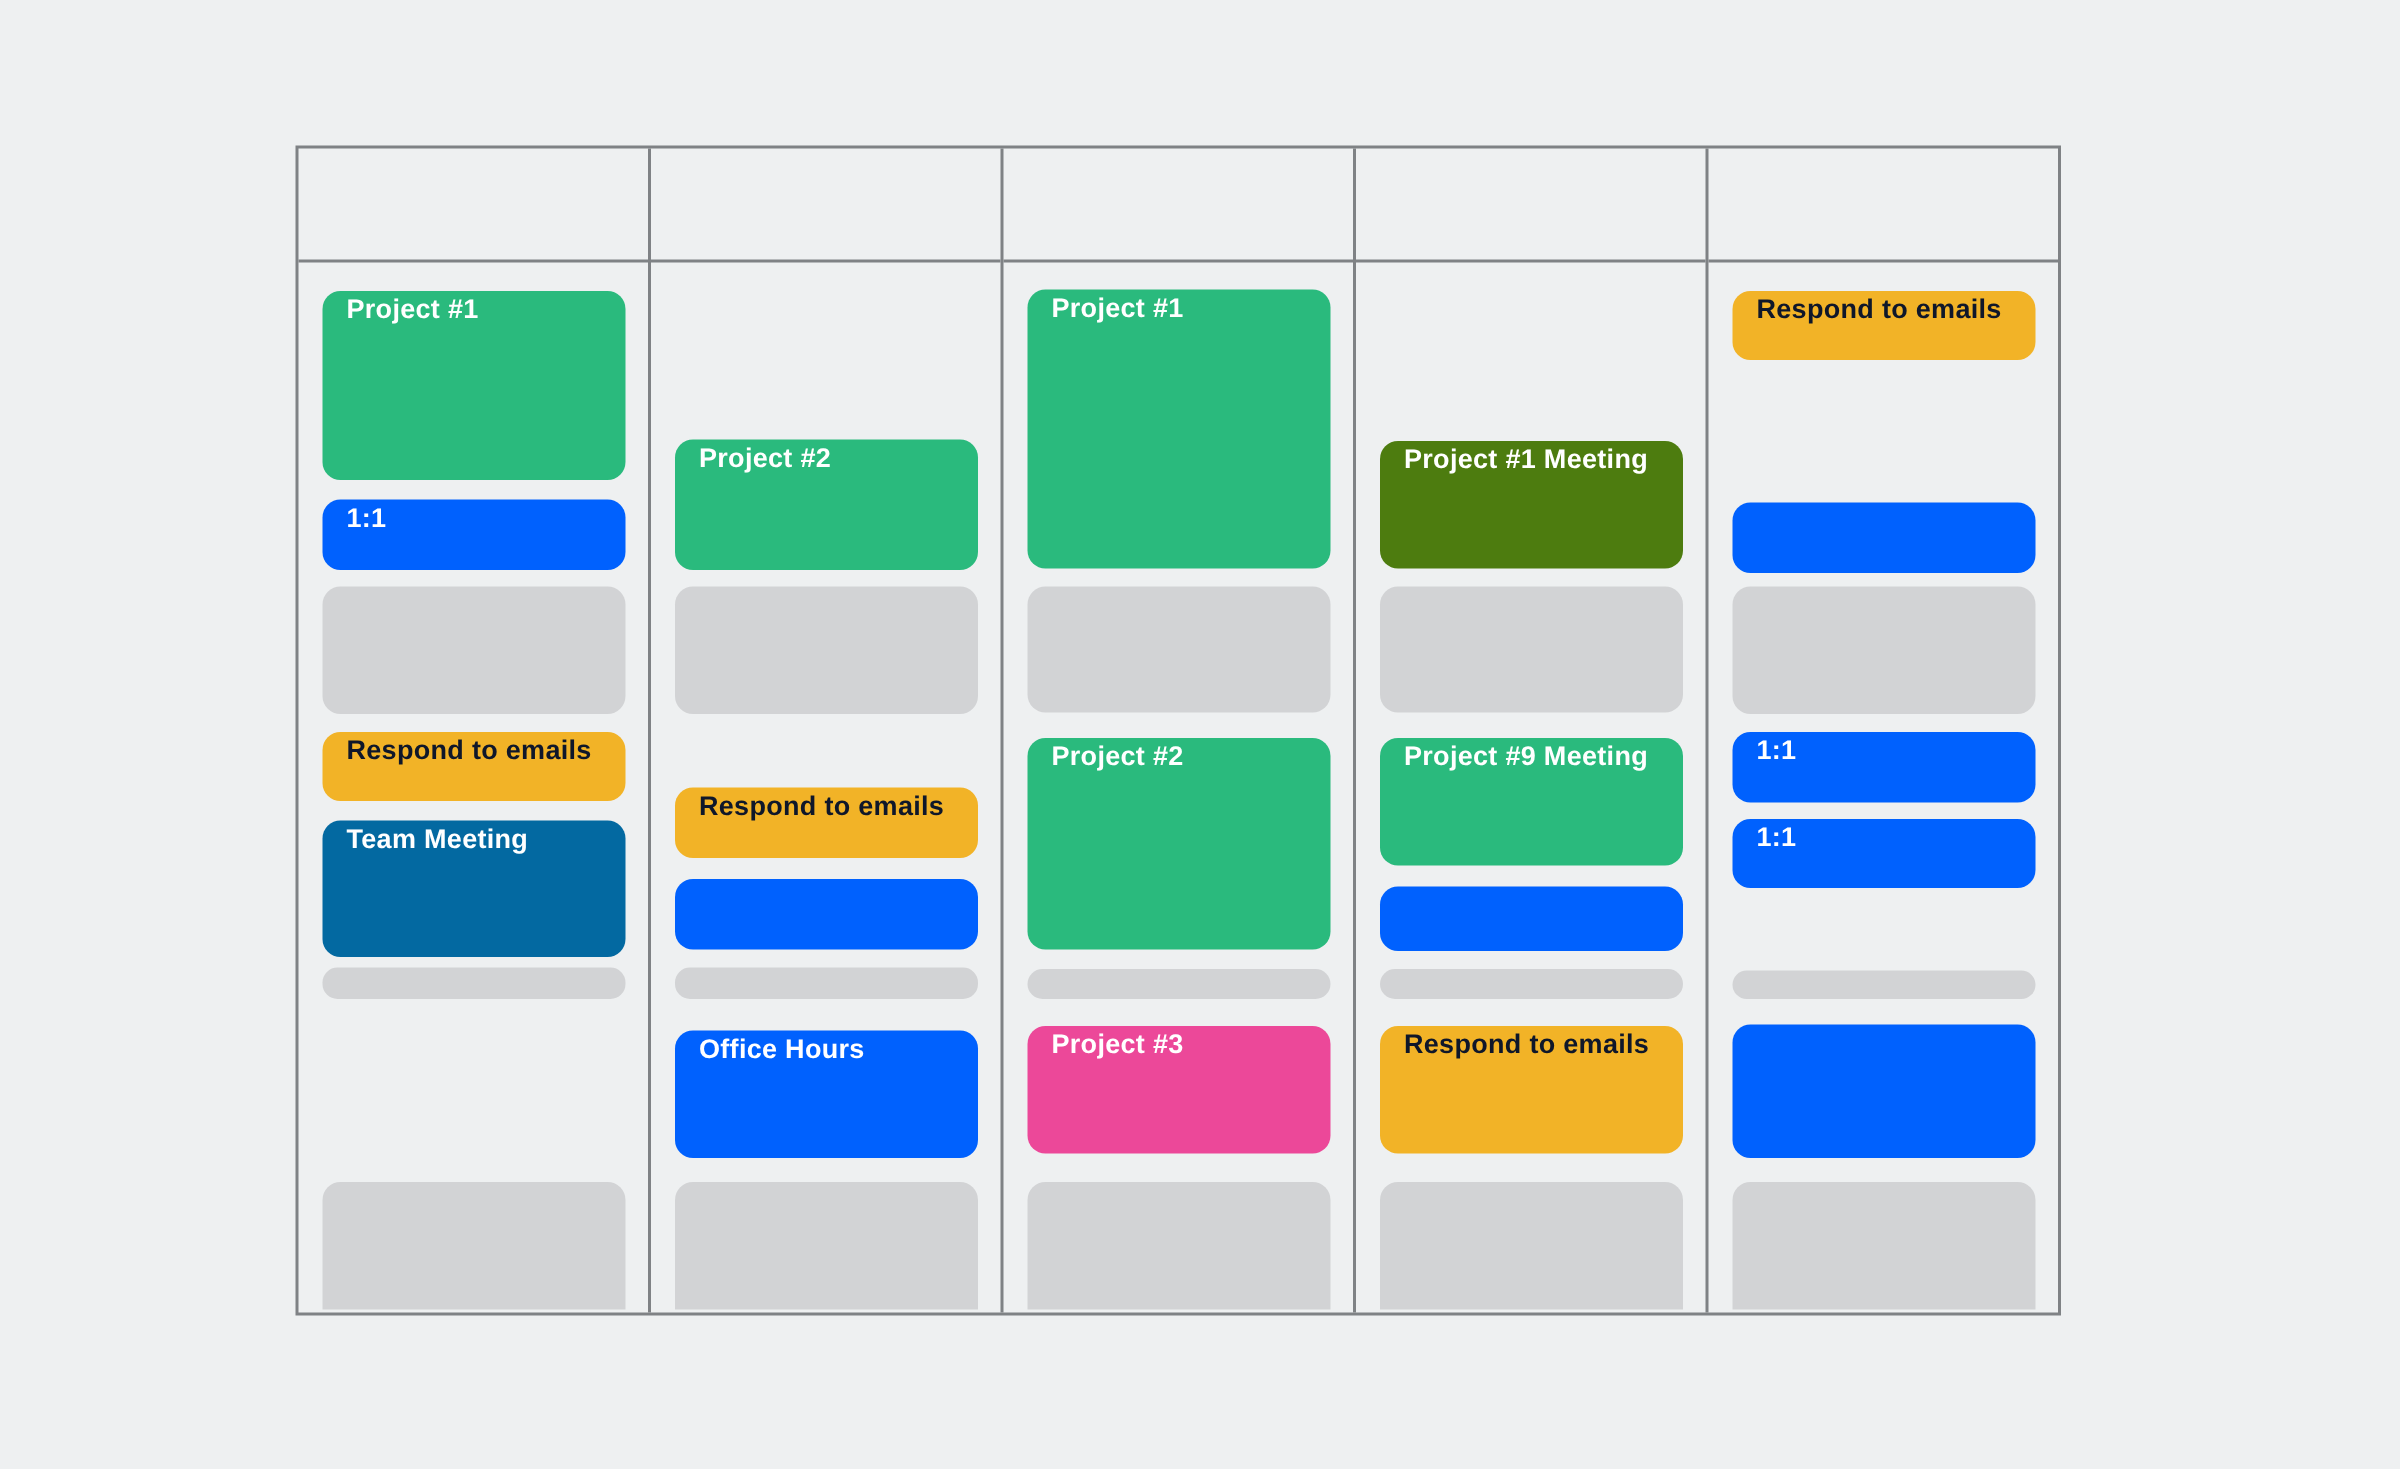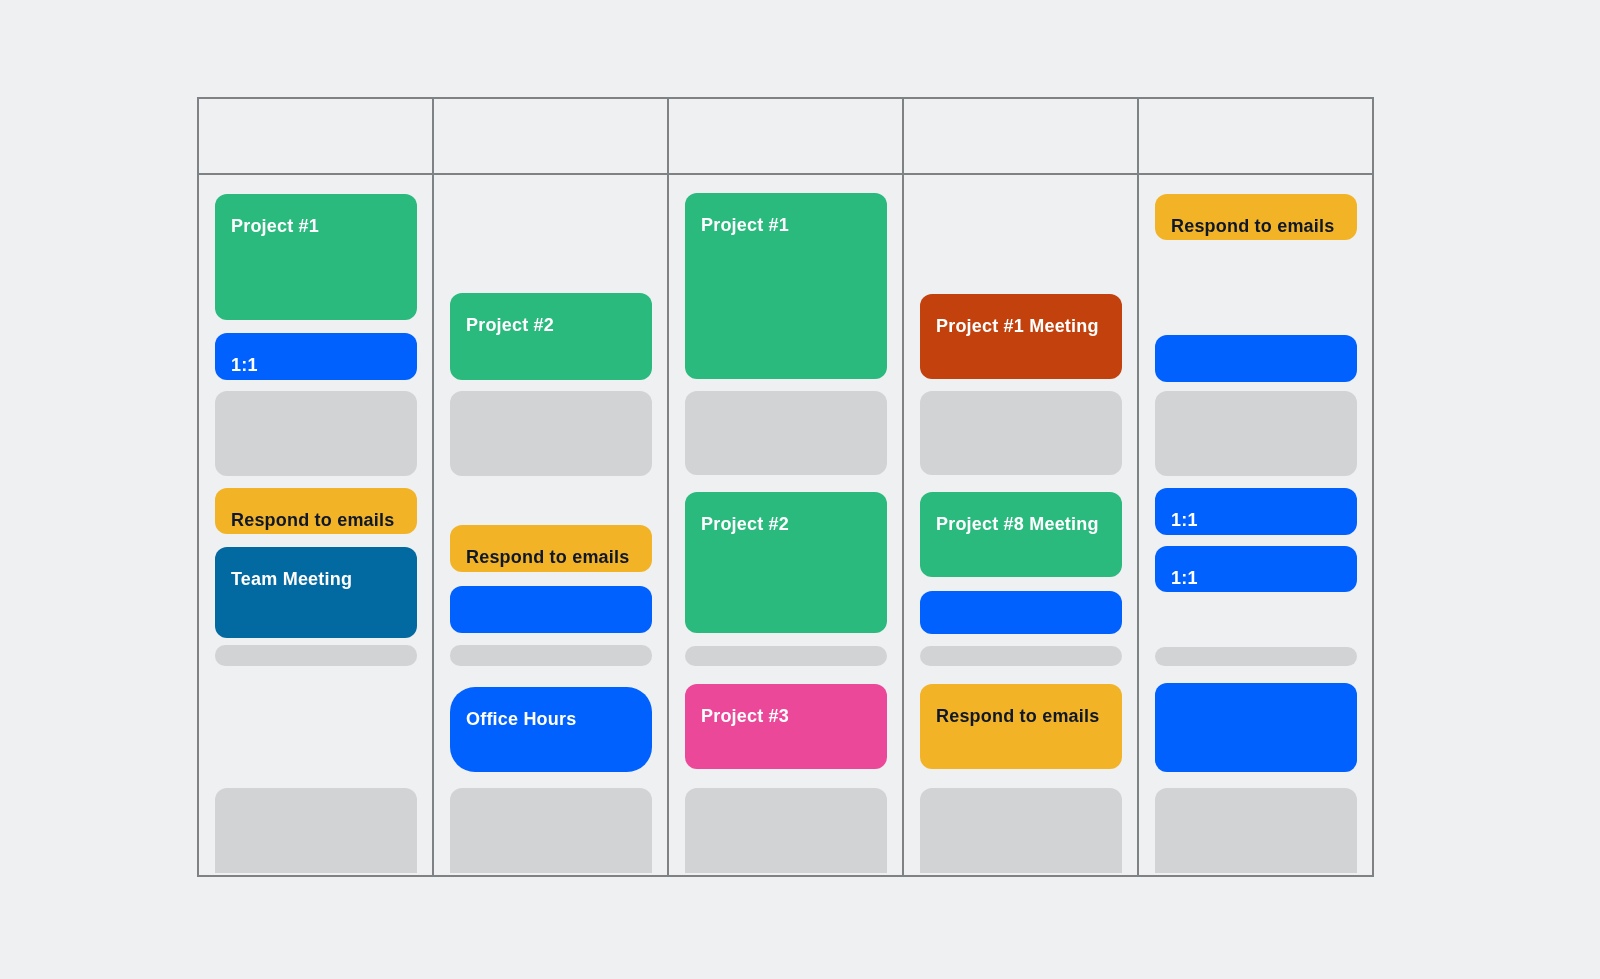--- a/index.html
+++ b/index.html
@@ -45,21 +45,21 @@
     position: relative;
     flex: 1 1 auto;
     overflow: hidden;
   }
   .block {
     position: absolute;
     left: 16px;
     right: 15px;
     border-radius: 12px;
     box-sizing: border-box;
-    padding: 21px 16px;
+    padding: 1px 16px;
     font-size: 18px;
     font-weight: bold;
     line-height: 23px;
     letter-spacing: 0.2px;
     overflow: hidden;
     white-space: nowrap;
   }
   .block.bar { border-radius: 10px; padding: 0; }
   .block.clipped { border-radius: 12px 12px 0 0; }
   .block.text-light { color: #ffffff; }
@@ -83,41 +83,41 @@
         </div>
       </div>
       <div class="column">
         <div class="column-header"></div>
         <div class="column-body">
           <div class="block text-light" style="top: 118px; height: 87px; background: rgb(42, 186, 125);"><span>Project #2</span></div>
           <div class="block text-light" style="top: 216px; height: 85px; background: rgb(210, 211, 213);"></div>
           <div class="block text-dark" style="top: 350px; height: 47px; background: rgb(242, 179, 39);"><span>Respond to emails</span></div>
           <div class="block text-light" style="top: 411px; height: 47px; background: rgb(0, 97, 254);"></div>
           <div class="block bar text-light" style="top: 470px; height: 21px; background: rgb(210, 211, 213);"></div>
-          <div class="block text-light" style="top: 512px; height: 85px; background: rgb(0, 97, 254); border-radius: 25px;"><span>Office Hours</span></div>
+          <div class="block text-light" style="top: 512px; height: 85px; background: rgb(0, 97, 254);"><span>Office Hours</span></div>
           <div class="block clipped text-light" style="top: 613px; height: 85px; background: rgb(210, 211, 213);"></div>
         </div>
       </div>
       <div class="column">
         <div class="column-header"></div>
         <div class="column-body">
           <div class="block text-light" style="top: 18px; height: 186px; background: rgb(42, 186, 125);"><span>Project #1</span></div>
           <div class="block text-light" style="top: 216px; height: 84px; background: rgb(210, 211, 213);"></div>
           <div class="block text-light" style="top: 317px; height: 141px; background: rgb(42, 186, 125);"><span>Project #2</span></div>
           <div class="block bar text-light" style="top: 471px; height: 20px; background: rgb(210, 211, 213);"></div>
           <div class="block text-light" style="top: 509px; height: 85px; background: #ec4899;"><span>Project #3</span></div>
           <div class="block clipped text-light" style="top: 613px; height: 85px; background: rgb(210, 211, 213);"></div>
         </div>
       </div>
       <div class="column">
         <div class="column-header"></div>
         <div class="column-body">
-          <div class="block text-light" style="top: 119px; height: 85px; background: #c2410c;"><span>Project #1 Meeting</span></div>
+          <div class="block text-light" style="top: 119px; height: 85px; background: #4d7c0f;"><span>Project #1 Meeting</span></div>
           <div class="block text-light" style="top: 216px; height: 84px; background: rgb(210, 211, 213);"></div>
-          <div class="block text-light" style="top: 317px; height: 85px; background: rgb(42, 186, 125);"><span>Project #8 Meeting</span></div>
+          <div class="block text-light" style="top: 317px; height: 85px; background: rgb(42, 186, 125);"><span>Project #9 Meeting</span></div>
           <div class="block text-light" style="top: 416px; height: 43px; background: rgb(0, 97, 254);"></div>
           <div class="block bar text-light" style="top: 471px; height: 20px; background: rgb(210, 211, 213);"></div>
           <div class="block text-dark" style="top: 509px; height: 85px; background: rgb(242, 179, 39);"><span>Respond to emails</span></div>
           <div class="block clipped text-light" style="top: 613px; height: 85px; background: rgb(210, 211, 213);"></div>
         </div>
       </div>
       <div class="column">
         <div class="column-header"></div>
         <div class="column-body">
           <div class="block text-dark" style="top: 19px; height: 46px; background: rgb(242, 179, 39);"><span>Respond to emails</span></div>

